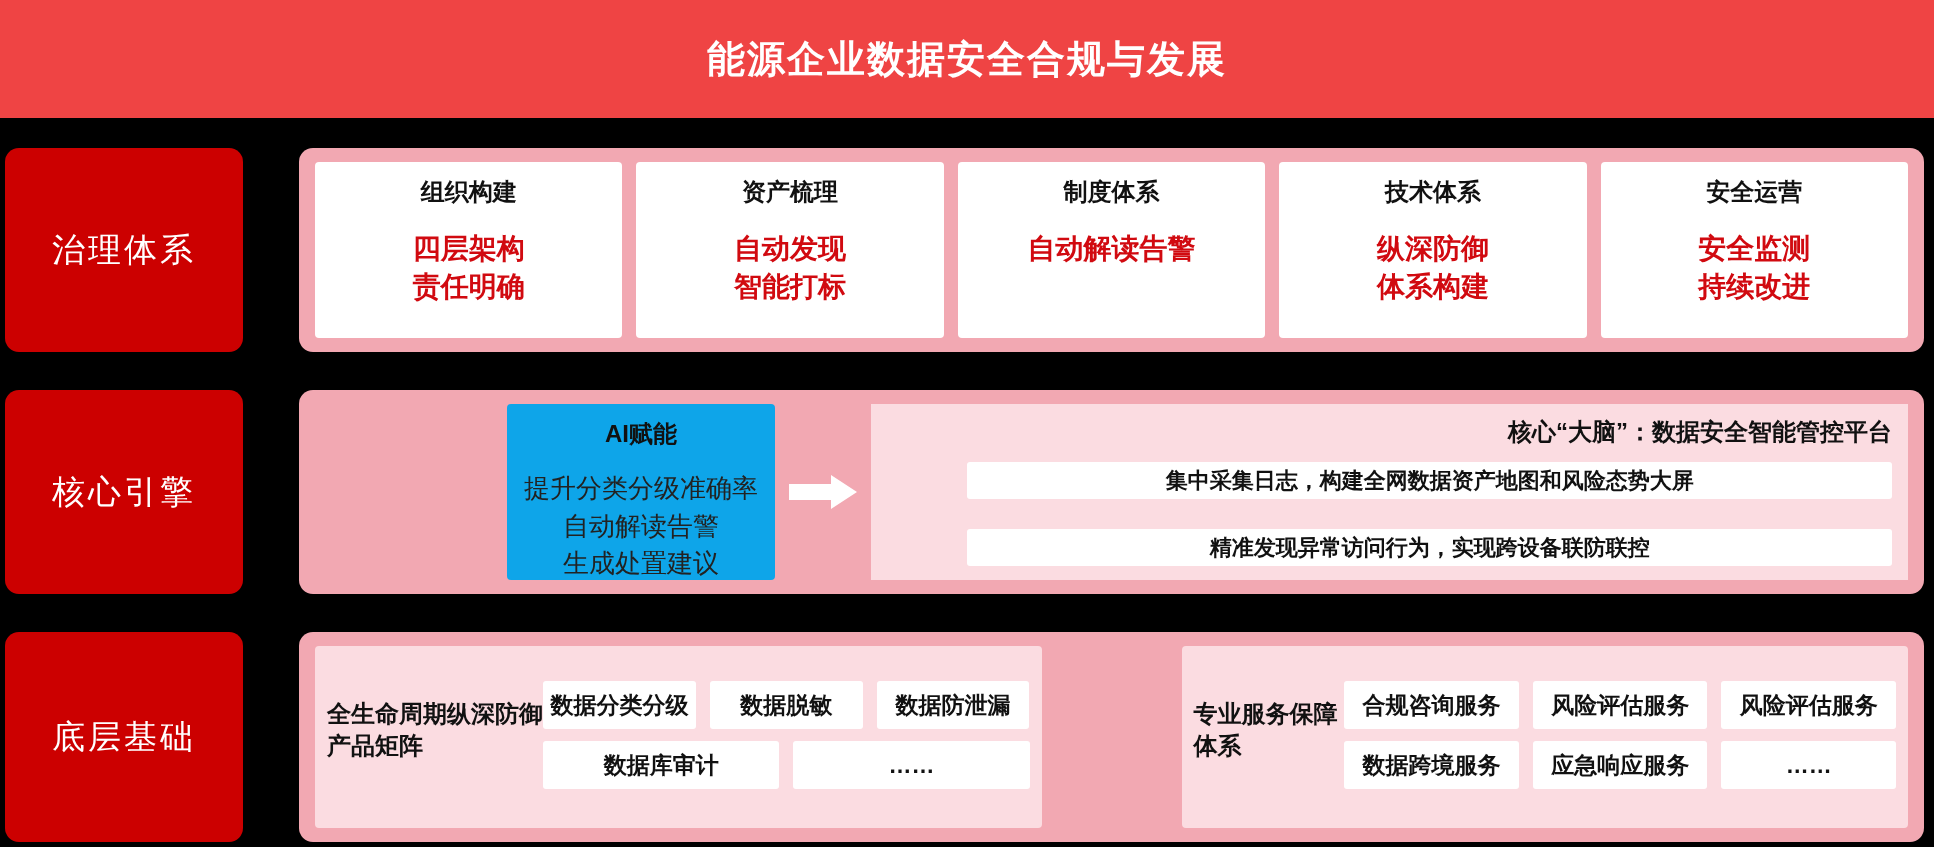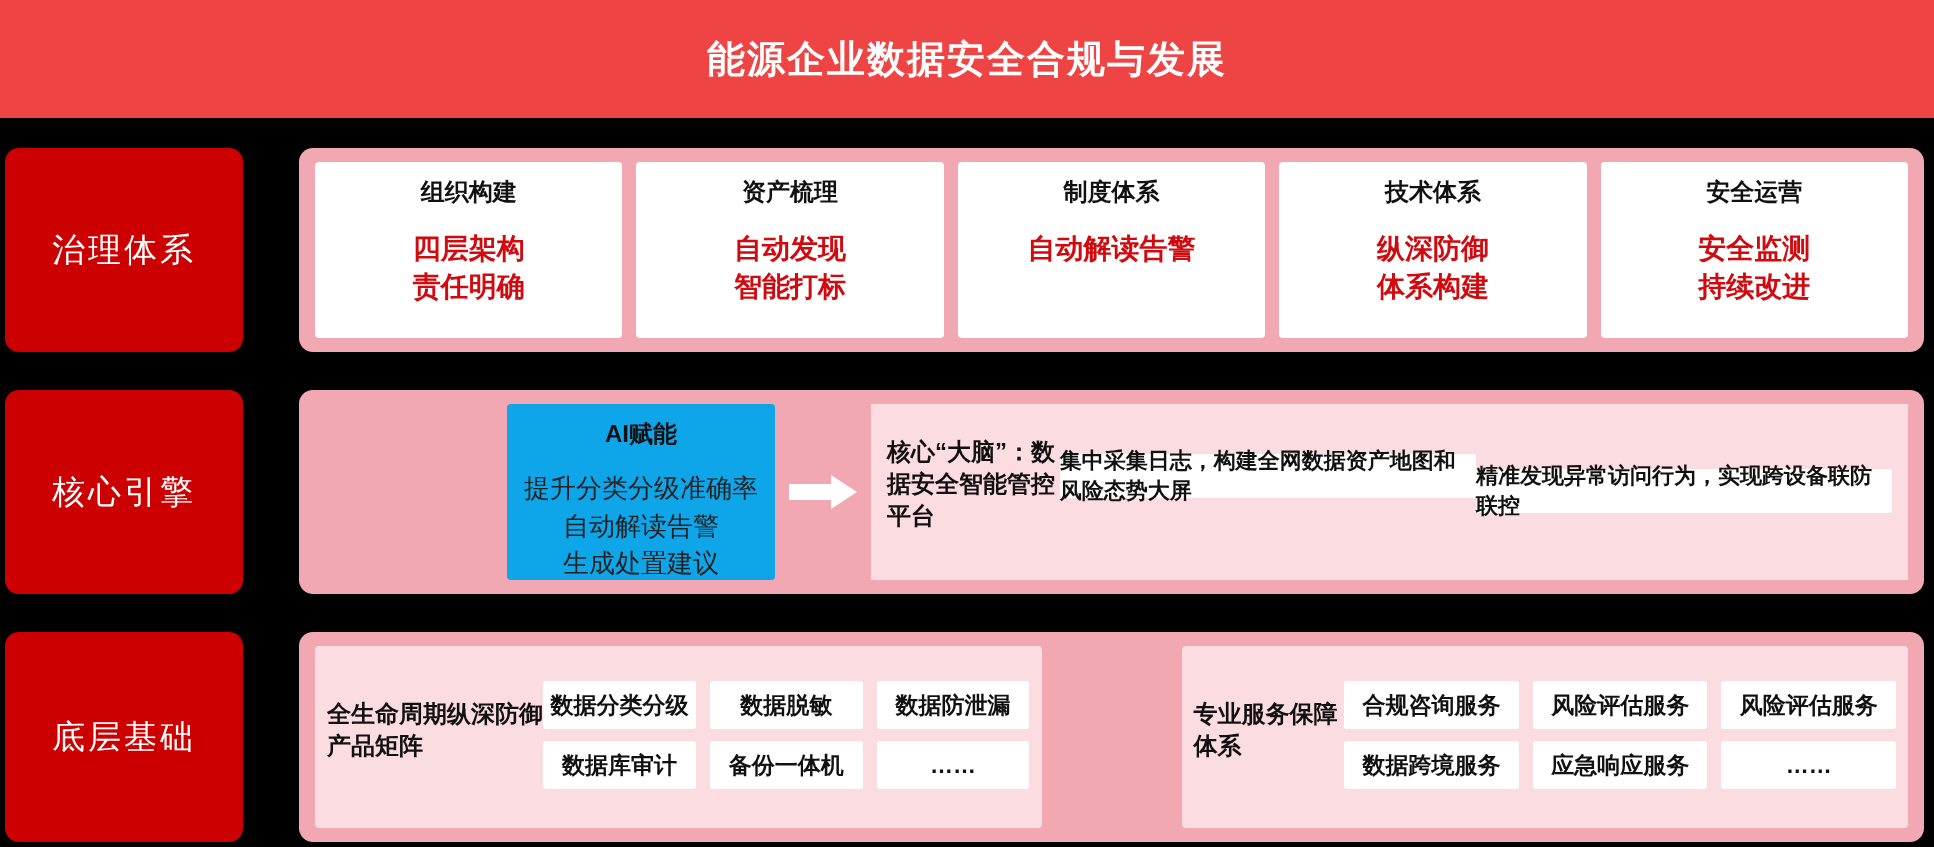--- a/index.html
+++ b/index.html
@@ -171,21 +171,22 @@
     height: 0;
     border-top: 17px solid transparent;
     border-bottom: 17px solid transparent;
     border-left: 26px solid #ffffff;
   }
   .brain-panel {
     flex: 1 1 auto;
     background: #FBDCE1;
     border-radius: 0;
     display: flex;
-    align-items: center;
+    flex-direction: column;
+    align-items: flex-end;
     padding: 12px 16px 14px 16px;
     box-sizing: border-box;
   }
   .brain-panel .brain-title {
     font-size: 24px;
     font-weight: bold;
     color: #111111;
     margin-bottom: 14px;
   }
   .brain-line {
@@ -327,21 +328,20 @@
     <div class="row-label">底层基础</div>
     <div class="row-body">
 
       <div class="found-group">
         <div class="group-title">全生命周期纵深防御产品矩阵</div>
         <div class="found-grid">
           <div class="found-item">数据分类分级</div>
           <div class="found-item">数据脱敏</div>
           <div class="found-item">数据防泄漏</div>
           <div class="found-item">数据库审计</div>
-          <div class="found-item">备份一体机</div>
           <div class="found-item">……</div>
         </div>
       </div>
 
       <div class="found-group">
         <div class="group-title">专业服务保障体系</div>
         <div class="found-grid">
           <div class="found-item">合规咨询服务</div>
           <div class="found-item">风险评估服务</div>
           <div class="found-item">风险评估服务</div>

